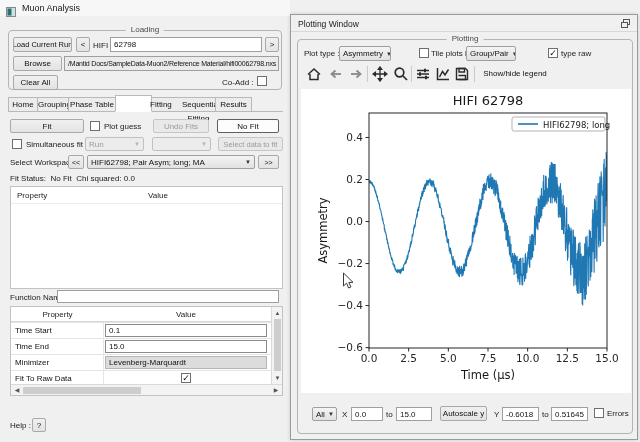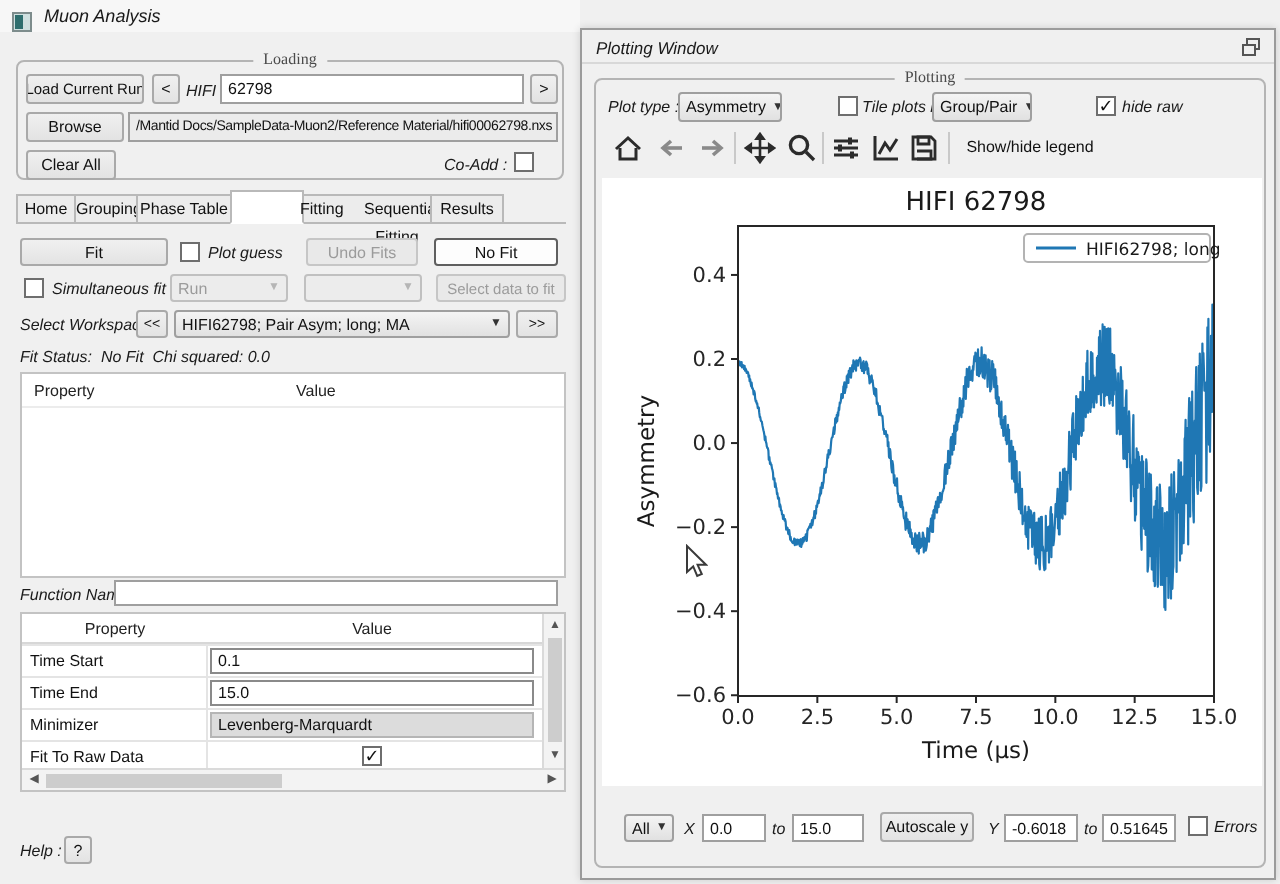--- a/index.html
+++ b/index.html
@@ -1,36 +1,36 @@
 <!DOCTYPE html>
 <html><head>
 <meta charset="utf-8">
 <style>
   * { margin:0; padding:0; box-sizing:border-box; }
   html,body { width:640px; height:442px; overflow:hidden; }
   body { position:relative; background:#f0f0f0; font-family:"Liberation Sans","DejaVu Sans",sans-serif; color:#111; }
   .abs { position:absolute; }
-  .lbl { position:absolute; font-size:8px; color:#1a1a1a; white-space:nowrap;font-style:italic; }
+  .lbl { position:absolute; font-size:8px; color:#1a1a1a; white-space:nowrap; }
   .btn { position:absolute; background:linear-gradient(#f0f0f0,#e3e3e3); border:1px solid #a9a9a9; border-radius:2px;
          font-size:8px; color:#111; display:flex; align-items:center; justify-content:center; white-space:nowrap; overflow:hidden; }
   .btn.disabled { background:#e9e9e9; border-color:#c6c6c6; color:#9b9b9b; }
   .btn.default { background:#fdfdfd; border:1px solid #5f5f5f; }
   .input { position:absolute; background:#fff; border:1px solid #9f9f9f; font-size:8px; display:flex; align-items:center;
            padding:0 3px; color:#111; white-space:nowrap; overflow:hidden; }
   .ro { background:#ebebeb; }
   .combo { position:absolute; background:linear-gradient(#f4f4f4,#e1e1e1); border:1px solid #9f9f9f; border-radius:2px;
            font-size:8px; display:flex; align-items:center; justify-content:space-between; padding:0 3px; white-space:nowrap; overflow:hidden; }
   .combo .arr { font-size:6px; color:#333; margin-left:3px; flex:0 0 auto; }
   .combo.disabled { background:#ececec; border-color:#c0c0c0; color:#9b9b9b; }
   .combo.disabled .arr { color:#b5b5b5; }
   .cb { position:absolute; width:10px; height:10px; background:#fff; border:1px solid #6e6e6e; font-size:9px;
         line-height:8px; text-align:center; color:#111; font-weight:bold; }
   .group { position:absolute; border:1px solid #b4b4b4; border-radius:4px; }
   .group > .legend { position:absolute; top:-6px; left:50%; transform:translateX(-50%); background:#f0f0f0;
-        padding:0 5px; font-size:8px; color:#4a4a4a; white-space:nowrap;font-family:Liberation Serif, serif; }
+        padding:0 5px; font-size:8px; color:#4a4a4a; white-space:nowrap; }
   .tabbar { position:absolute; left:8px; top:95px; height:17px; display:flex; align-items:flex-end; }
   .tab { height:15px; line-height:14px; text-align:center; font-size:8px; background:#ececec;
          border:1px solid #b9b9b9; margin-right:-1px; }
   .tab.active { height:17px; line-height:17px; background:#fff; border-bottom-color:#fff; position:relative; z-index:2;padding-left:34px; }
   .paneline { position:absolute; left:8px; top:111px; width:275px; height:1px; background:#b9b9b9; }
   .table { position:absolute; background:#fff; border:1px solid #c3c3c3; }
   .thead { font-size:8px; color:#222; }
   .prow { position:relative; height:16px; border-top:1px solid #e4e4e4; display:flex; }
   .pcell1 { width:93px; font-size:8px; color:#111; padding:3px 0 0 4px; border-right:1px solid #e4e4e4; }
   .pcell2 { width:164px; position:relative; }
@@ -194,21 +194,21 @@
     <span>Asymmetry</span>
       <span class="arr">▼</span>
   </div>
   <div class="cb" style="left:128px;top:33px;"></div>
   <span class="lbl" style="left:140px;top:34px;">Tile plots by:</span>
   <div class="combo" style="left:175px;top:31px;width:50px;height:15px;">
     <span>Group/Pair</span>
       <span class="arr">▼</span>
   </div>
   <div class="cb" style="left:257px;top:33px;">✓</div>
-  <span class="lbl" style="left:270px;top:34px;">hide raw</span>
+  <span class="lbl" style="left:270px;top:34px;">type raw</span>
 
   <div class="toolbtn" style="left:14px;top:50px;">
     <svg width="16" height="16" fill="none" stroke="#2b2b2b" stroke-width="1.5">
         <path d="M2 8.5 L8 3 L14 8.5"></path>
         <path d="M4 8 V13.5 H12 V8"></path>
       </svg>
   </div>
   <div class="toolbtn" style="left:36px;top:50px;">
     <svg width="16" height="16" fill="none" stroke="#8a8a8a" stroke-width="1.8">
         <path d="M13 8 H4"></path>

